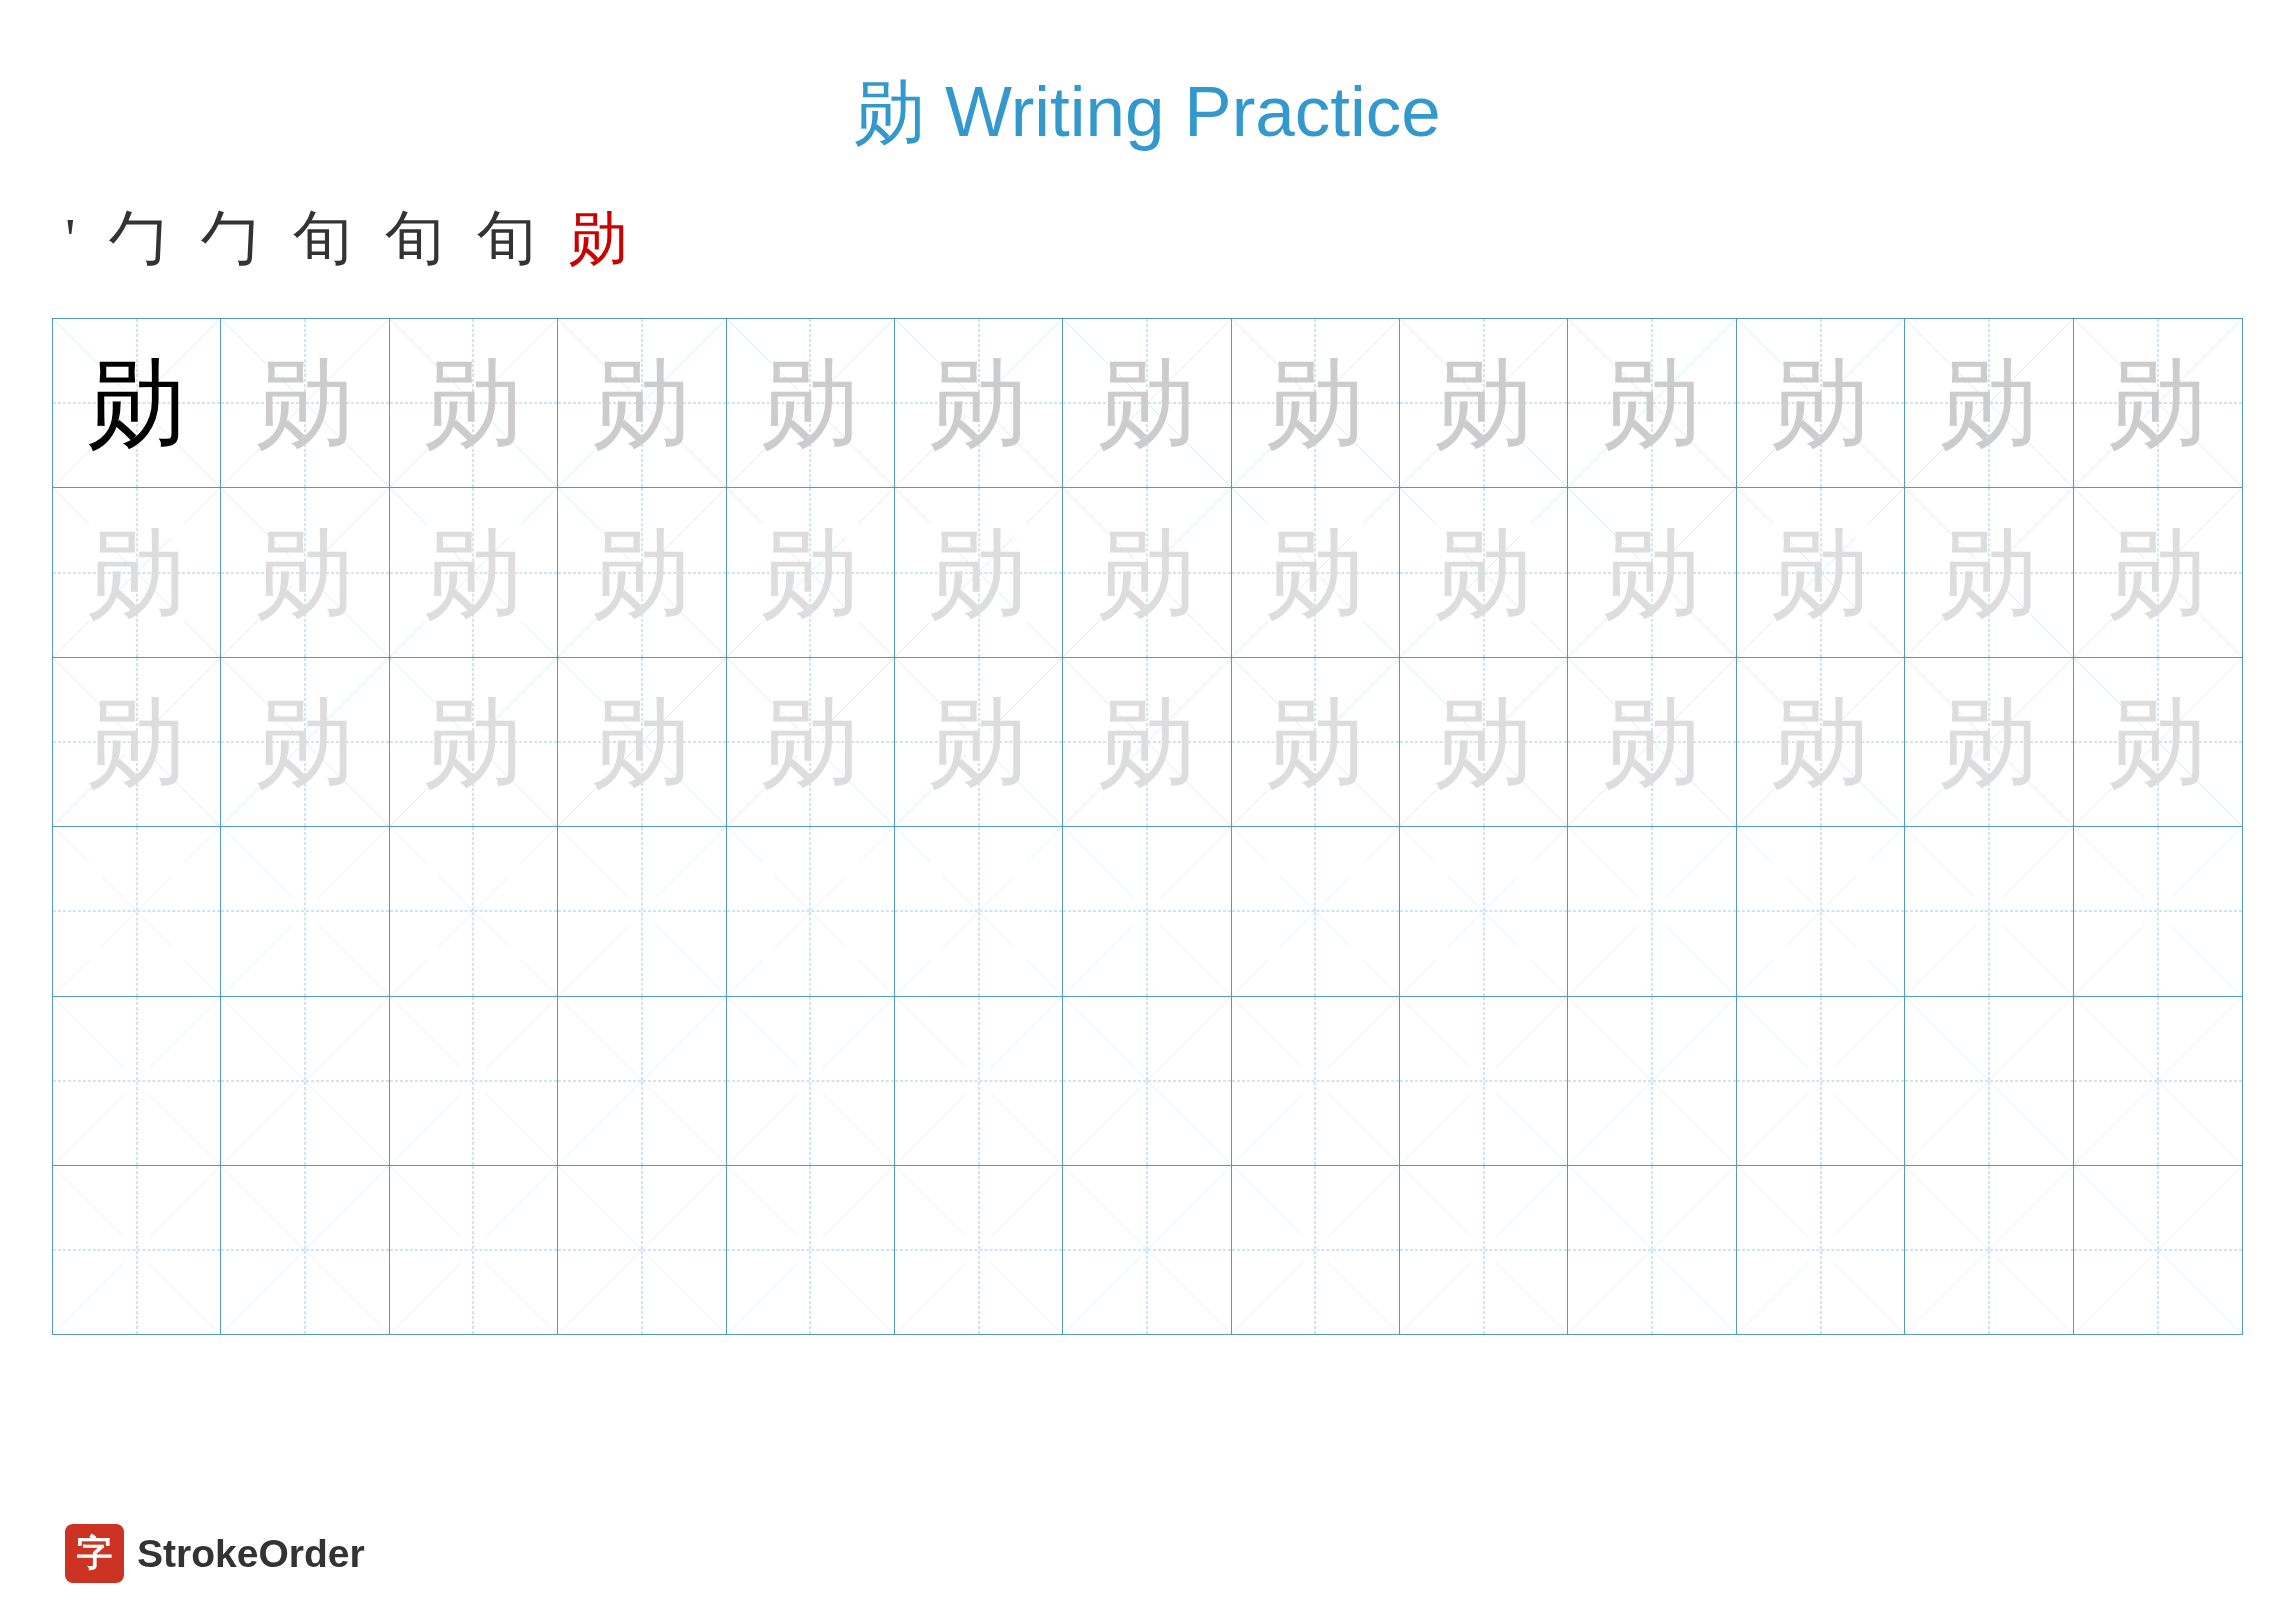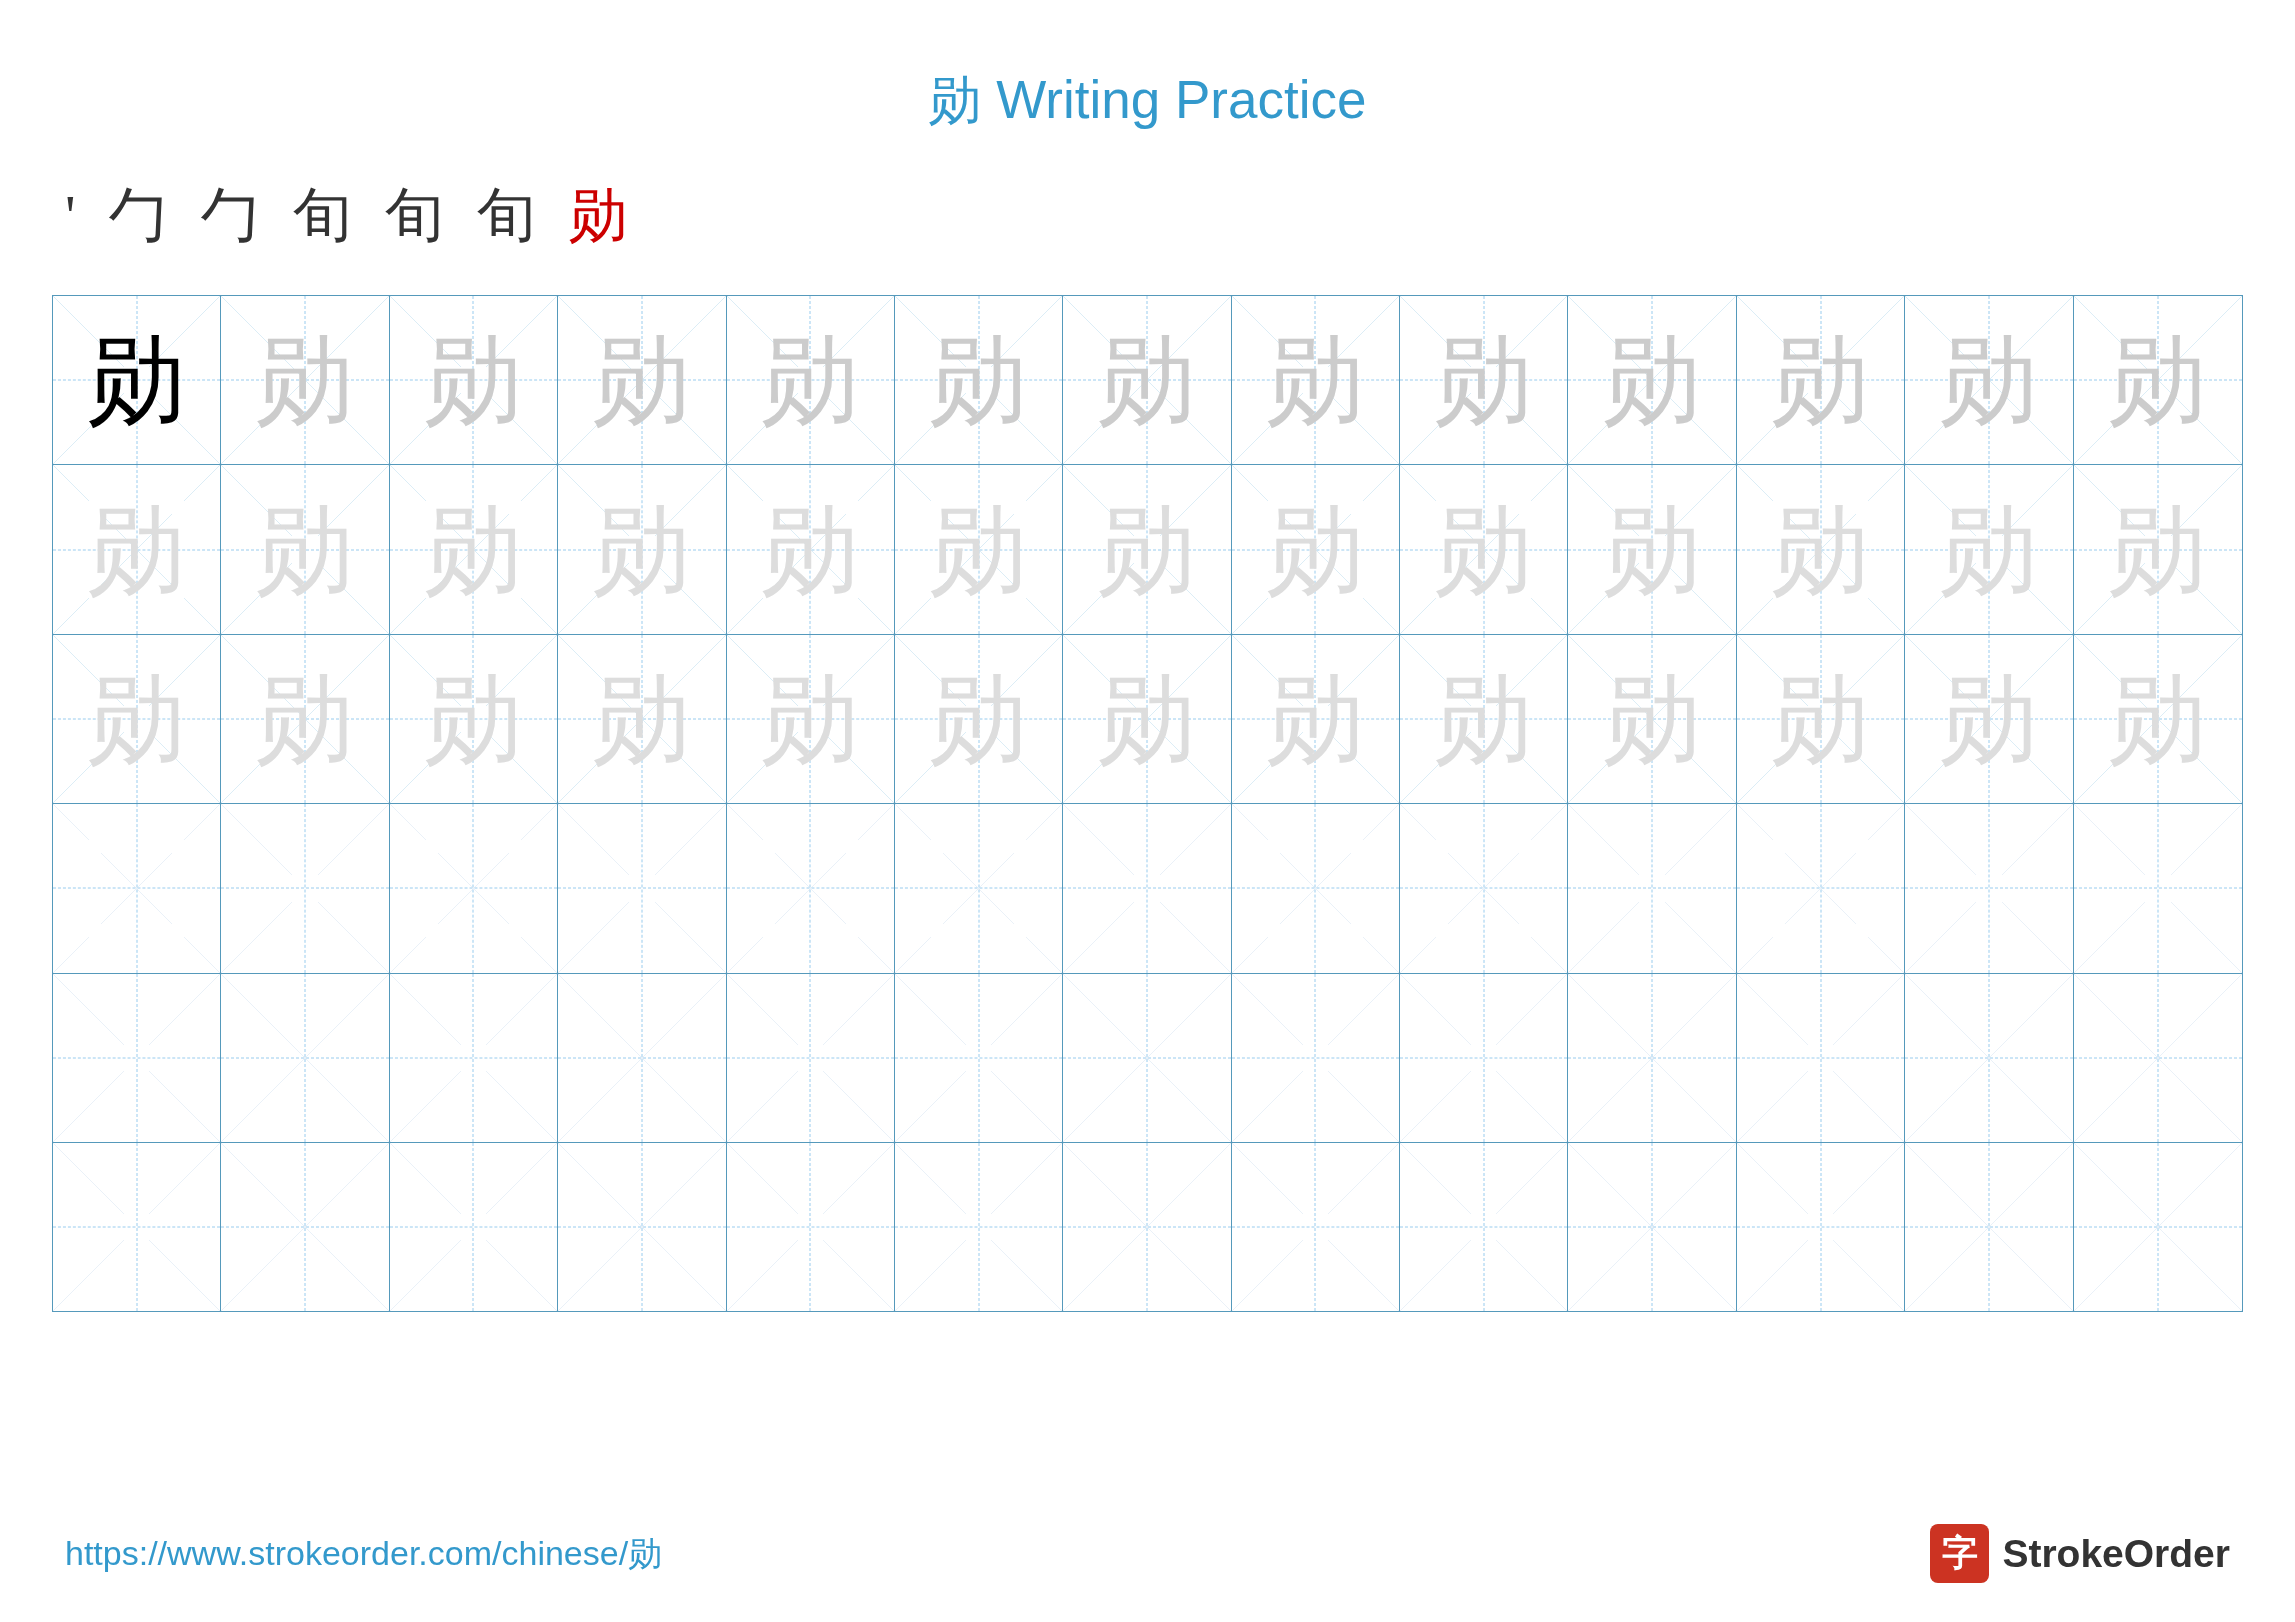--- a/index.html
+++ b/index.html
@@ -10,21 +10,21 @@
       width: 2295px;
       height: 1622px;
       position: relative;
       overflow: hidden;
     }
 
     .page-title {
       text-align: center;
       padding-top: 65px;
       padding-bottom: 39px;
-      font-size: 53px;
+      font-size: 71px;
       color: #3399cc;
       font-weight: normal;
     }
 
     .stroke-order-section {
       display: flex;
       align-items: center;
       padding-left: 65px;
       margin-bottom: 39px;
       gap: 26px;
@@ -463,19 +463,18 @@
       <div class="grid-cell">
         <div style="position: absolute; inset: 0px; background: linear-gradient(to right bottom, transparent calc(50% - 0.3px), rgb(204, 221, 238) calc(50% - 0.3px), rgb(204, 221, 238) calc(50% + 0.3px), transparent calc(50% + 0.3px)), linear-gradient(to left bottom, transparent calc(50% - 0.3px), rgb(204, 221, 238) calc(50% - 0.3px), rgb(204, 221, 238) calc(50% + 0.3px), transparent calc(50% + 0.3px)); z-index: 1; opacity: 0.4;"></div>
       </div>
       <div class="grid-cell">
         <div style="position: absolute; inset: 0px; background: linear-gradient(to right bottom, transparent calc(50% - 0.3px), rgb(204, 221, 238) calc(50% - 0.3px), rgb(204, 221, 238) calc(50% + 0.3px), transparent calc(50% + 0.3px)), linear-gradient(to left bottom, transparent calc(50% - 0.3px), rgb(204, 221, 238) calc(50% - 0.3px), rgb(204, 221, 238) calc(50% + 0.3px), transparent calc(50% + 0.3px)); z-index: 1; opacity: 0.4;"></div>
       </div>
     </div>
   </div>
 
 <div class="footer">
-  <span class="footer-url">https://www.strokeorder.com/chinese/勋</span>
   <div class="footer-logo">
     <div class="logo-icon">字</div>
     <span>StrokeOrder</span>
   </div>
 </div>
 
 
 </body></html>

